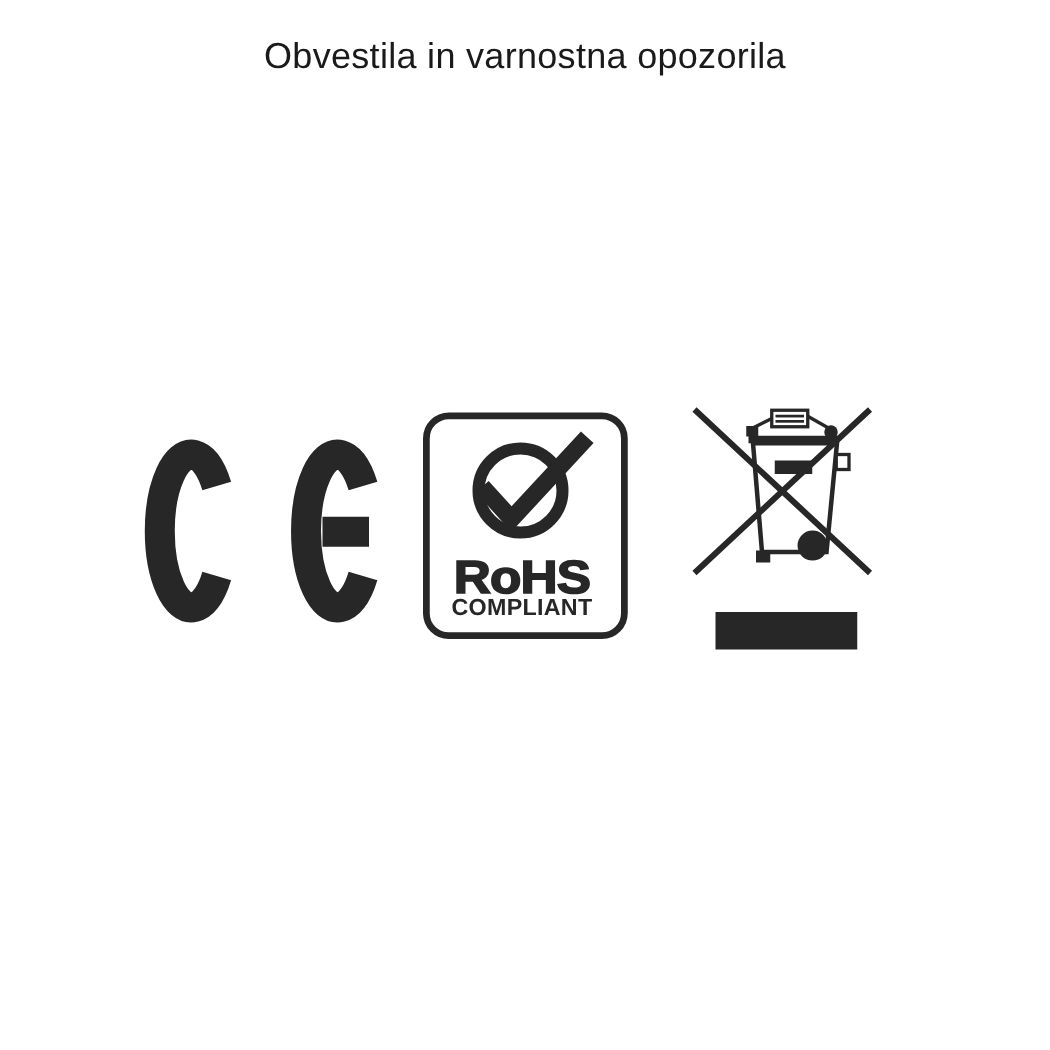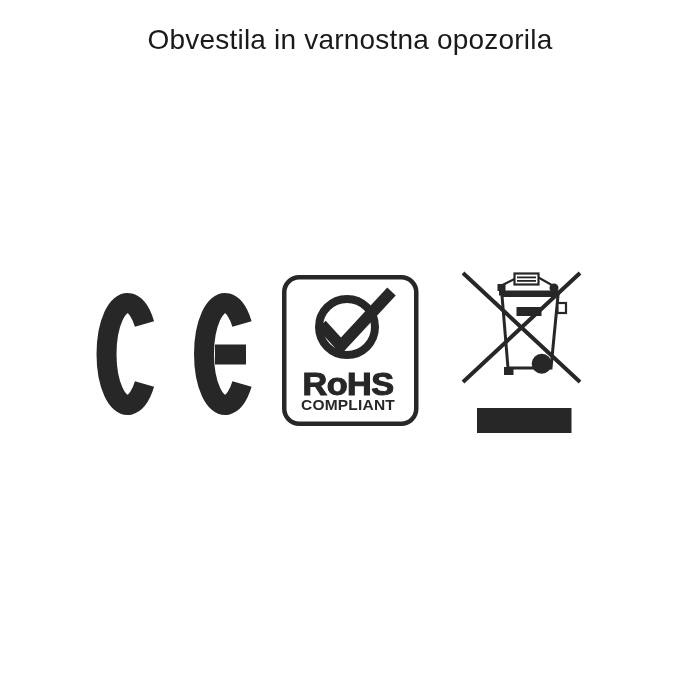--- a/index.html
+++ b/index.html
@@ -15,21 +15,21 @@
     overflow: hidden;
     font-family: "Liberation Sans", "DejaVu Sans", sans-serif;
   }
   .page-title {
     position: absolute;
     top: 24px;
     left: 0;
     width: 700px;
     margin: 0;
     text-align: center;
-    font-size: 28px;
+    font-size: 24px;
     font-weight: 400;
     letter-spacing: 0.2px;
     color: #1a1a1a;
   }
   .mark-svg {
     position: absolute;
     display: block;
   }
   .ce-mark   { left: 90px;  top: 285px; width: 175px; height: 140px; }
   .rohs-mark { left: 280px; top: 272px; width: 142px; height: 158px; }

